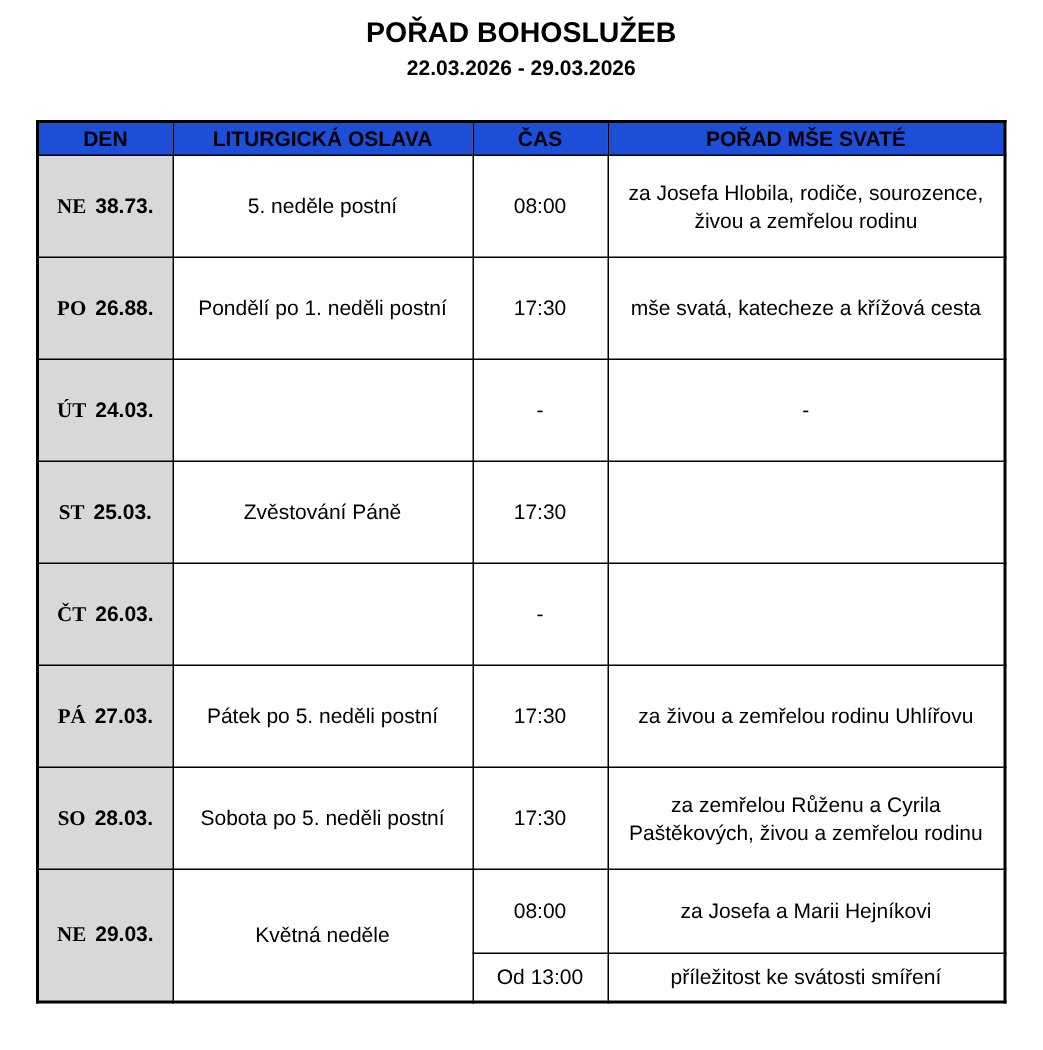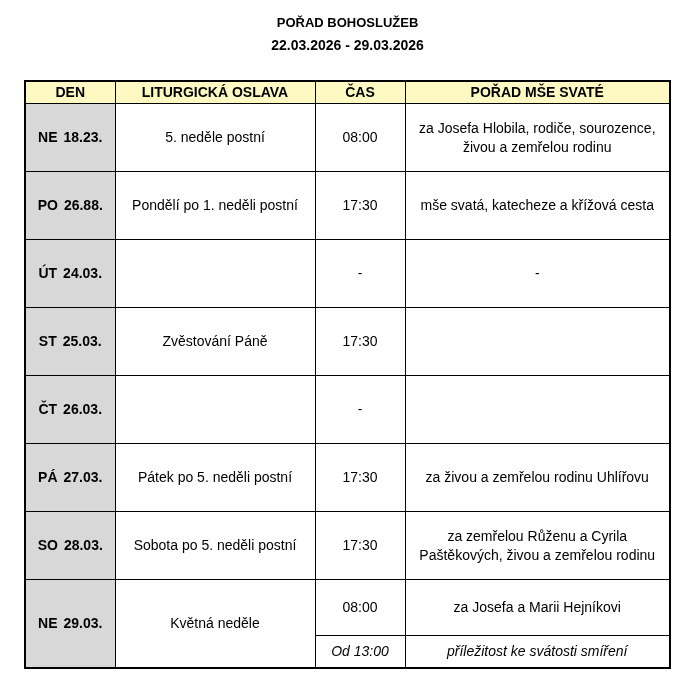--- a/index.html
+++ b/index.html
@@ -16,21 +16,21 @@
     background: #ffffff;
     overflow: hidden;
   }
   .title-block {
     text-align: center;
     padding-top: 12px;
     margin-bottom: 24px;
   }
   .title-block .line1,
   .title-block .line2 {
-    font-size: 13px;
+    font-size: 19px;
     font-weight: bold;
     line-height: 22px;
   }
   .title-block .line3 {
     font-size: 14px;
     font-weight: bold;
     line-height: 22px;
   }
   table.schedule {
     border-collapse: collapse;
@@ -43,42 +43,42 @@
   table.schedule td {
     border: 1px solid #000000;
     text-align: center;
     vertical-align: middle;
     font-size: 14px;
     padding: 2px 8px;
     line-height: 19px;
     overflow: hidden;
   }
   table.schedule th {
-    background: #fef9c3;
+    background: #1d4ed8;
     font-weight: bold;
     height: 16px;
     padding: 1px 0;
   }
   table.schedule td.den {
     background: #d8d8d8;
     font-weight: bold;
     white-space: nowrap;
   }
   table.schedule td.den .day-abbr {
     margin-right: 6px;
+    font-family: Liberation Serif, serif;
   }
   table.schedule tbody tr.main-row td {
     height: 68px;
   }
   table.schedule tbody tr.split-top td {
     height: 56px;
   }
   table.schedule tbody tr.split-bottom td {
     height: 32px;
-    font-style: italic;
   }
 </style>
 </head>
 <body>
 
 <div class="page">
 
   <div class="title-block">
     <div class="line1">POŘAD BOHOSLUŽEB</div>
     <div class="line3">22.03.2026 - 29.03.2026</div>
@@ -96,21 +96,21 @@
         <th>DEN</th>
         <th>LITURGICKÁ OSLAVA</th>
         <th>ČAS</th>
         <th>POŘAD MŠE SVATÉ</th>
       </tr>
     </thead>
     <tbody>
 
       <tr class="main-row">
         <td class="den">
-          <span class="day-abbr">NE</span><span>18.23.</span>
+          <span class="day-abbr">NE</span><span>38.73.</span>
         </td>
         <td>5. neděle postní</td>
         <td>08:00</td>
         <td>za Josefa Hlobila, rodiče, sourozence, živou a zemřelou rodinu</td>
       </tr>
 
       <tr class="main-row">
         <td class="den">
           <span class="day-abbr">PO</span><span>26.88.</span>
         </td>

